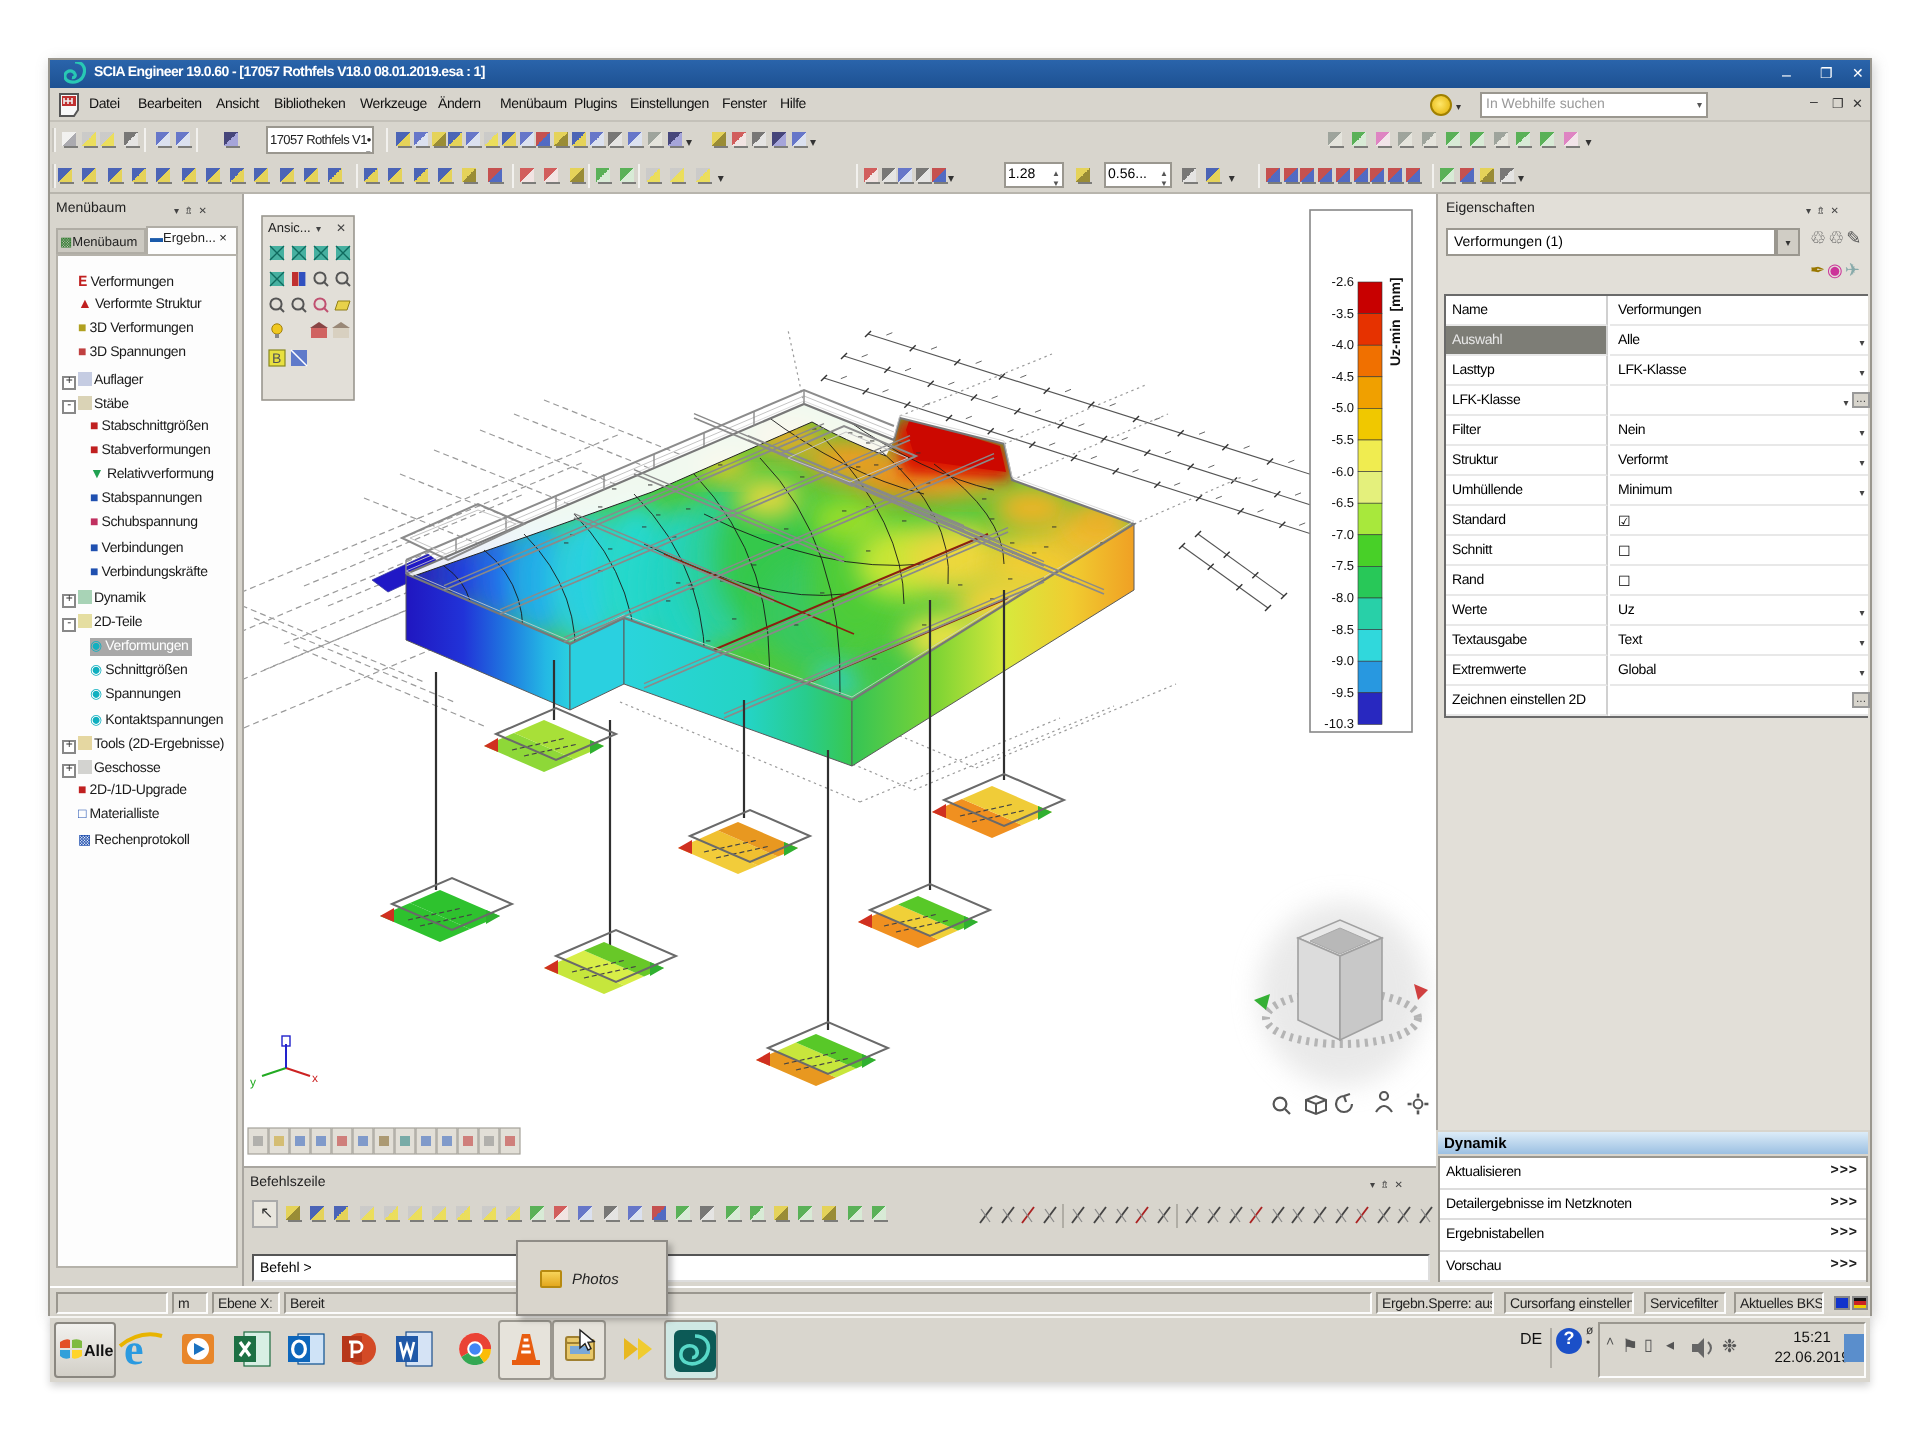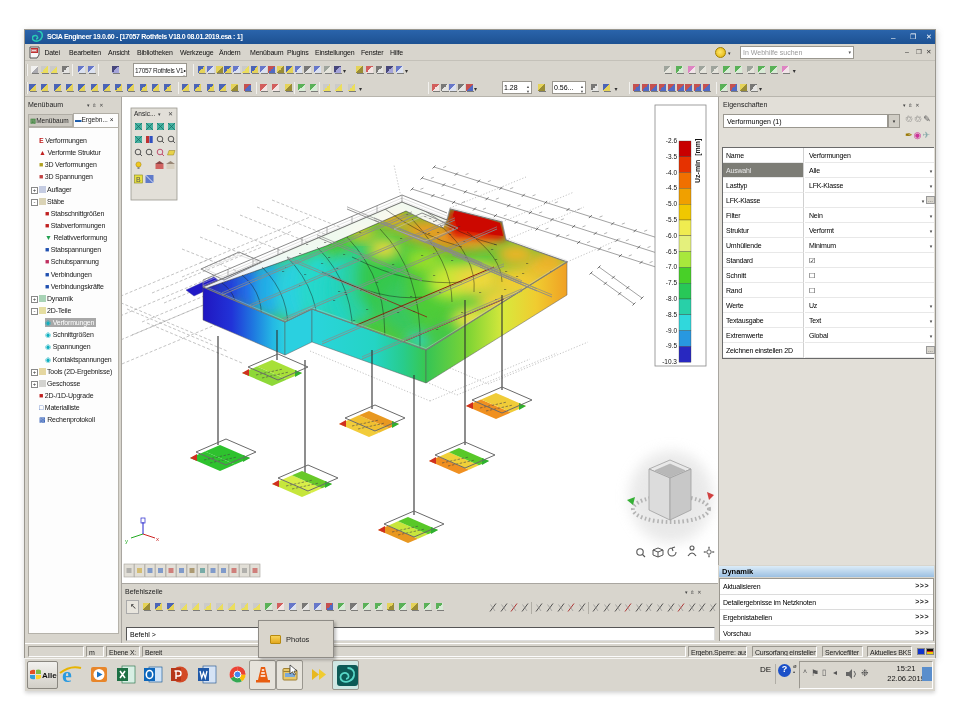--- a/index.html
+++ b/index.html
@@ -12,21 +12,21 @@
 #lptree{position:absolute;left:3px;top:30px;width:91px;height:507px;background:#fdfdfd;border:1px solid #b5b2aa;overflow:hidden;}
 .ti{position:relative;height:12.15px;white-space:nowrap;font-size:7px;letter-spacing:-0.2px;color:#1a1a1a;}
 .tic{display:inline-block;width:7px;height:7px;vertical-align:-1px;margin-right:1px;}
 #canvas{left:122px;top:97px;width:596px;height:486px;background:#fff;overflow:hidden;}
 #rightpanel{left:718px;top:97px;width:217px;height:468px;background:#e2dfd8;border-left:1px solid #a9a6a0;}
 #befehl{left:122px;top:583px;width:596px;height:60px;background:#d8d5cd;border-top:1px solid #a9a6a0;}
 #aktionen{left:718px;top:565px;width:217px;height:78px;background:#d8d5cd;}
 #status{left:25px;top:643px;width:910px;height:15px;background:#d8d5cd;border-top:1px solid #fff;}
 .seg{position:absolute;top:2px;height:11px;border:1px solid;border-color:#9a978f #fdfdfd #fdfdfd #9a978f;font-size:7px;letter-spacing:-0.2px;color:#222;padding:2px 2px 0 2px;white-space:nowrap;overflow:hidden;}
 #taskbar{left:25px;top:658px;width:910px;height:33px;background:#d9d6ce;border-top:1px solid #f5f4f1;box-shadow:0 2px 4px rgba(0,0,0,.18);}
-#photos{left:258px;top:620px;width:76px;height:38px;background:#d9d5cc;border:1px solid #8f8c86;box-shadow:2px 2px 3px rgba(0,0,0,.25);z-index:30;}
+#photos{left:258px;top:620px;width:76px;height:38px;background:#d9d5cc;border:1px solid #8f8c86;box-shadow:2px 2px 3px rgba(0,0,0,.25);z-index:30;font-style:italic;}
 .prl{position:absolute;left:0;width:81px;height:15px;border-bottom:1px solid #e8e8e8;border-right:1px solid #d0d0d0;padding:4px 0 0 3px;background:#fff;font-size:7px;letter-spacing:-0.2px;}
 .prv{position:absolute;left:82px;width:129px;height:15px;border-bottom:1px solid #e8e8e8;padding:4px 0 0 4px;background:#fff;font-size:7px;letter-spacing:-0.2px;}
 .da{position:absolute;right:2px;top:5px;font-size:5px;color:#444;}
 .akr{position:relative;height:15.5px;border-bottom:1px solid #dcdcdc;font-size:7px;letter-spacing:-0.2px;padding:4px 3px 0 3px;}
 .akr b{position:absolute;right:4px;top:3px;font-weight:bold;font-size:7px;letter-spacing:0.5px;color:#222;}
 </style></head>
 <body>
 <div class="abs" style="left:24px;top:29px;width:912px;height:629px;border:1px solid #9a978f;box-shadow:1px 2px 6px rgba(120,120,120,.35);"></div>
 <div id="title" class="abs">
 <svg class="abs" style="left:7px;top:1px" width="11" height="11" viewBox="0 0 11 11">

